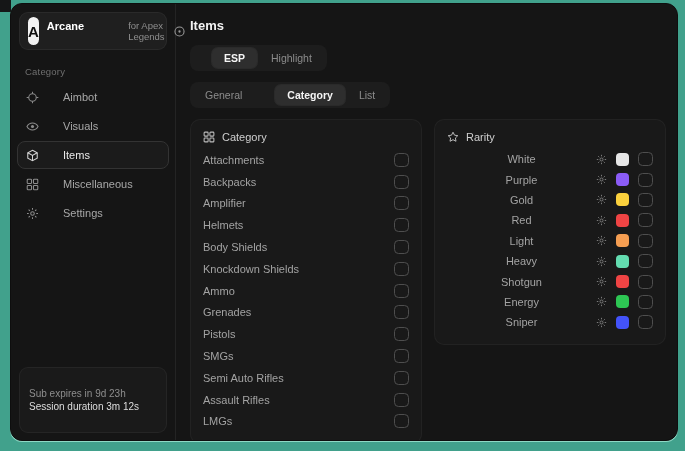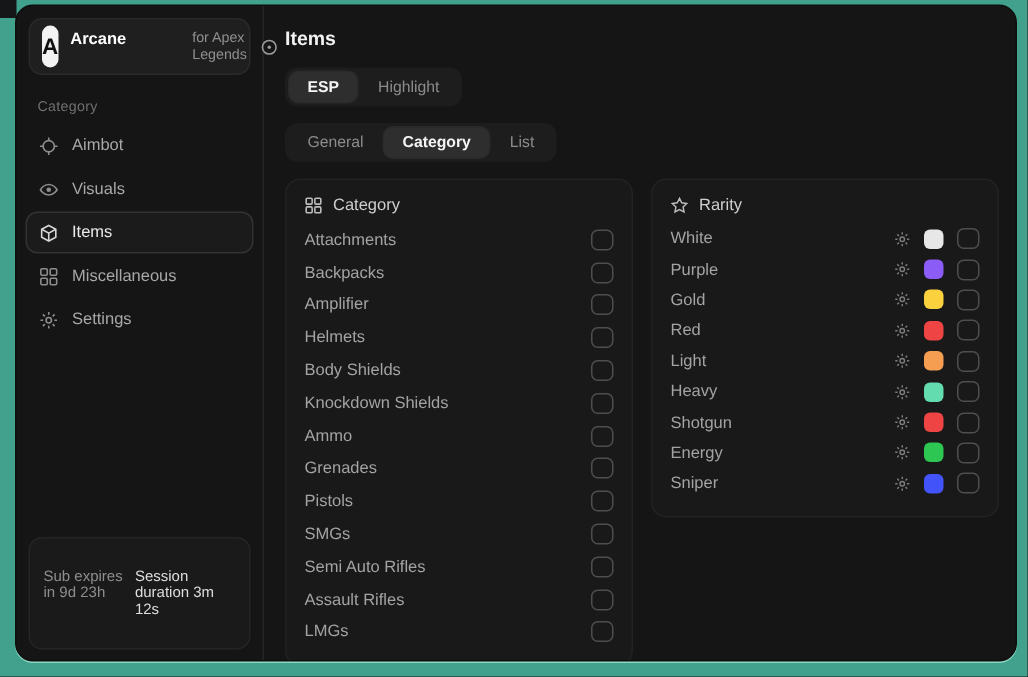--- a/index.html
+++ b/index.html
@@ -33,56 +33,56 @@
     border-radius:8px; display:flex; align-items:center; justify-content:center;
     font-weight:bold; font-size:15px;
   }
   .brand-text{ flex:1; display:flex; flex-direction:row; gap:1px; }
   .brand-title{ color:#fff; font-size:11px; font-weight:bold; }
   .brand-sub{ color:#8f8f8f; font-size:9.5px;margin-left:43px; }
   .brand-action{ color:#9a9a9a; display:flex; align-items:center; }
   .section-label{ color:#6f6f6f; font-size:9.5px; margin:10px 0 6px 14px; letter-spacing:0.2px; }
   .nav{ display:flex; flex-direction:column; gap:1px; padding:0 6px; }
   .nav-item{
-    display:flex; align-items:center; gap:9px; height:28px; padding:0 8px;
+    display:flex; align-items:center; gap:24px; height:28px; padding:0 8px;
     color:#a8a8a8; font-size:11px; border-radius:8px; border:1px solid transparent;
     cursor:default;
   }
   .nav-item .nv-icon{ color:#8d8d8d; display:flex; align-items:center; }
   .nav-item.active{ background:#1b1b1b; border-color:#333; color:#e9e9e9; }
   .nav-item.active .nv-icon{ color:#d6d6d6; }
   .sidebar-spacer{ flex:1; }
   .sub-card{
     margin:6px 8px 7px 8px; padding:20px 9px;
     background:#1a1a1a; border:1px solid rgba(255,255,255,0.05);
-    border-radius:9px; display:flex; flex-direction:row; gap:2px;
+    border-radius:9px; display:flex; flex-direction:column; gap:2px;
   }
   .sub-line1{ color:#8e8e8e; font-size:10px; }
   .sub-line2{ color:#dedede; font-size:10px; }
   
   .main{ flex:1; padding:14px 11px 0 14px; display:flex; flex-direction:column; overflow:hidden; }
   .page-title{ color:#f2f2f2; font-size:13px; font-weight:bold; margin-bottom:12px; }
   .seg{
     display:inline-flex; align-self:flex-start; background:#1d1d1d;
     border-radius:8px; padding:3px; gap:2px; margin-bottom:11px;
   }
   .seg-btn{
     font-size:10.5px; color:#8c8c8c; padding:4px 12px; border-radius:6px;
     background:transparent; border:none; font-family:inherit; cursor:default;
   }
-  .seg-btn.active{ background:#2e2e2e; color:#f5f5f5; font-weight:bold; box-shadow:0 0 0 1px rgba(255,255,255,0.06); }
+  .seg-btn.active{ background:#2e2e2e; color:#f5f5f5; font-weight:bold; box-shadow:0 0 0 1px rgba(255,255,255,0.06);margin-left:19px; }
   .panels{ display:flex; gap:12px; align-items:flex-start; }
   .panel{
     width:234px; background:#191919; border:1px solid rgba(255,255,255,0.045);
     border-radius:10px; padding:11px 12px;
   }
   .panel-head{ display:flex; align-items:center; gap:7px; color:#cfcfcf; font-size:11px; margin-bottom:6px; }
   .panel-head .ph-icon{ color:#bdbdbd; display:flex; align-items:center; }
   .p-row{ display:flex; align-items:center; height:21.8px; }
-  .rarity .p-row{ height:20.4px; }
+  .rarity .p-row{ height:20.4px;text-align:center; }
   .p-label{ flex:1; color:#a3a3a3; font-size:11px; }
   .checkbox{
     width:15px; height:14px; border:1.2px solid #4e4e4e; border-radius:4.5px;
     background:transparent; flex:0 0 auto;
   }
   .gear-btn{ color:#7d7d7d; display:flex; align-items:center; margin-right:9px; }
   .swatch{ width:13px; height:13px; border-radius:4px; margin-right:9px; flex:0 0 auto; }
   svg{ display:block; }
 </style>
 </head>

